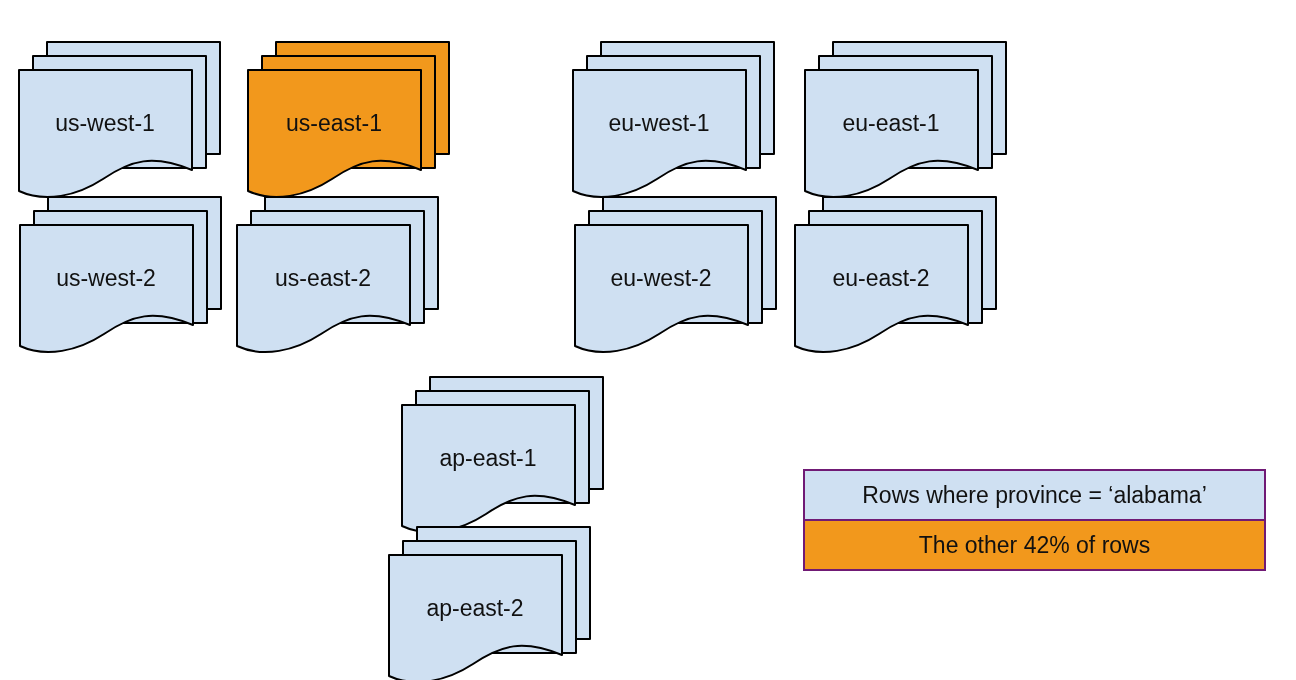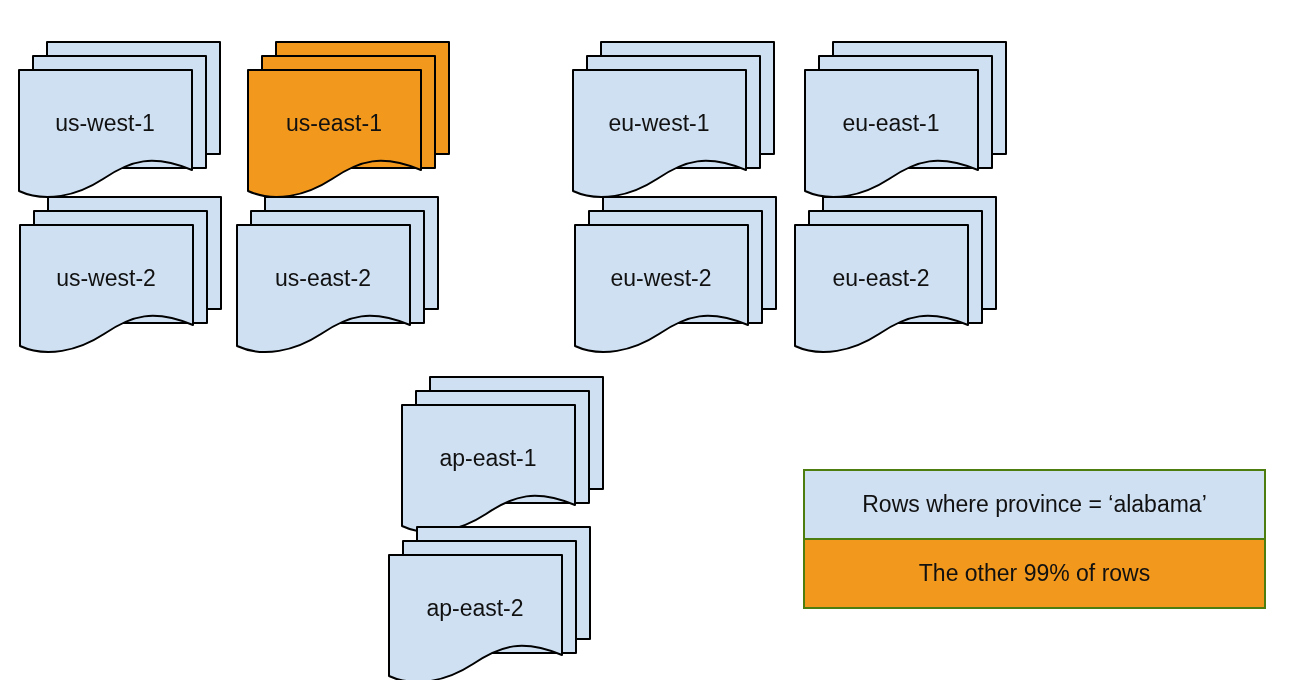--- a/index.html
+++ b/index.html
@@ -35,22 +35,22 @@
   .legend {
     position: absolute;
     left: 803px;
     top: 441px;
     width: 463px;
     display: flex;
     flex-direction: column;
   }
   .legend-row {
     box-sizing: border-box;
-    height: 71px;
-    border: 2px solid #4d7c0f;
+    height: 52px;
+    border: 2px solid #701a75;
     display: flex;
     align-items: center;
     justify-content: center;
     font-size: 23px;
     color: #111111;
   }
   .legend-row + .legend-row {
     margin-top: -2px;
   }
   .legend-row.v-blue   { background: var(--blue,   #cfe0f2); }
@@ -129,17 +129,17 @@
     <rect class="sheet v-blue" x="15" y="15" width="173" height="112"></rect>
     <path class="sheet v-blue" transform="translate(1,29)" d="M 0 0 H 173 V 100 C 134 84 112 90 84 109 C 58 126 26 133 0 121 Z"></path>
     <text class="stack-label" x="87" y="90" text-anchor="middle">ap-east-2</text>
   </svg>
 
   <div class="legend">
     <div class="legend-row v-blue">
       <span>Rows where province = ‘alabama’</span>
     </div>
     <div class="legend-row v-orange">
-      <span>The other 99% of rows</span>
+      <span>The other 42% of rows</span>
     </div>
   </div>
 
 </div>
 
 </body></html>

